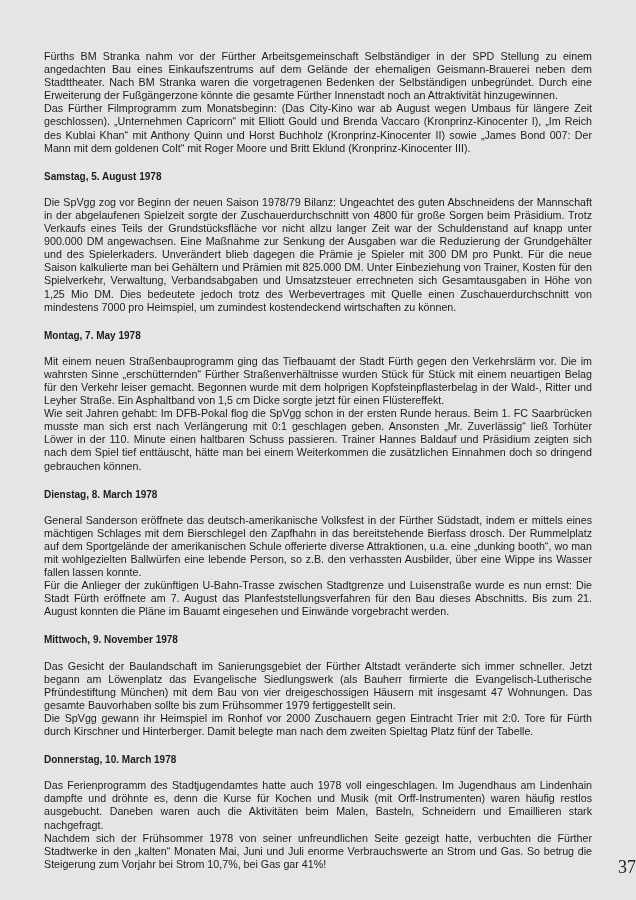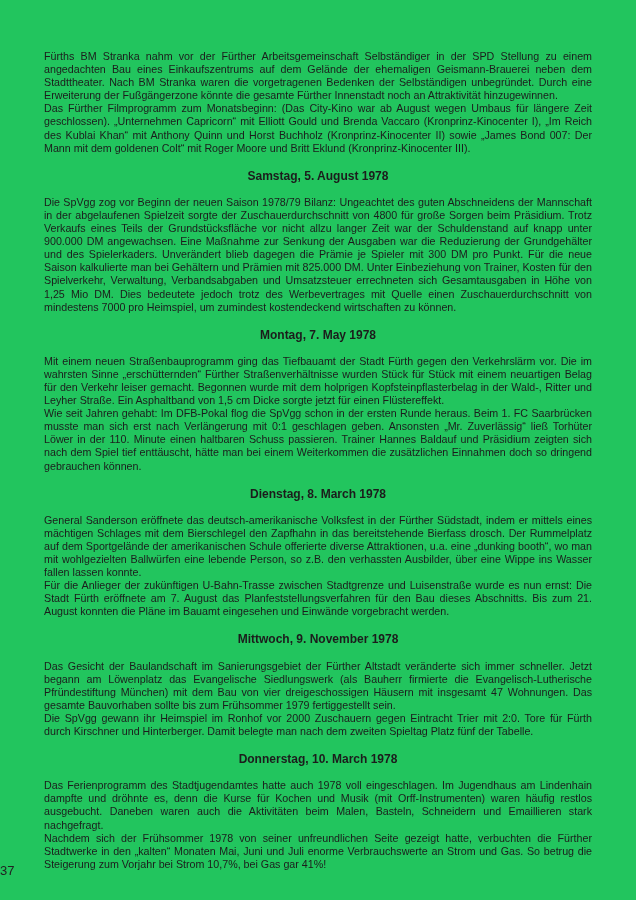--- a/index.html
+++ b/index.html
@@ -11,53 +11,52 @@
     width: 636px;
     height: 900px;
     position: relative;
     overflow: hidden;
     font-family: "Liberation Sans", "DejaVu Sans", sans-serif;
     color: #1c1c1c;
   }
   .page {
     position: absolute;
     inset: 0;
-    background: #22c55e;
+    background: #e5e5e5;
   }
   .content {
     position: absolute;
     top: 50px;
     left: 44px;
     right: 44px;
     font-size: 10.7px;
     line-height: 13.1px;
   }
   .section { margin-top: 15px; }
   .section:first-child { margin-top: 0; }
   .date-heading {
-    font-size: 12px;
+    font-size: 10px;
     line-height: 13.1px;
     font-weight: bold;
     margin: 0 0 13px 0;
     padding: 0;
-    text-align: center;
   }
   .body-paragraph {
     margin: 0;
     padding: 0;
     text-align: justify;
   }
   .page-number {
     position: absolute;
     bottom: 22px;
     left: 0;
     width: 100%;
-    text-align: left;
-    font-family: Liberation Sans, sans-serif;
-    font-size: 13px;
+    text-align: right;
+    font-family: Liberation Serif, serif;
+    font-size: 18px;
     color: #222222;
   }
 </style>
 </head>
 <body>
 
 <div class="page">
   <div class="content" id="sections">
       <section class="section">
         <p class="body-paragraph">Fürths BM Stranka nahm vor der Fürther Arbeitsgemeinschaft Selbständiger in der SPD Stellung zu einem angedachten Bau eines Einkaufszentrums auf dem Gelände der ehemaligen Geismann-Brauerei neben dem Stadttheater. Nach BM Stranka waren die vorgetragenen Bedenken der Selbständigen unbegründet. Durch eine Erweiterung der Fußgängerzone könnte die gesamte Fürther Innenstadt noch an Attraktivität hinzugewinnen.</p>

